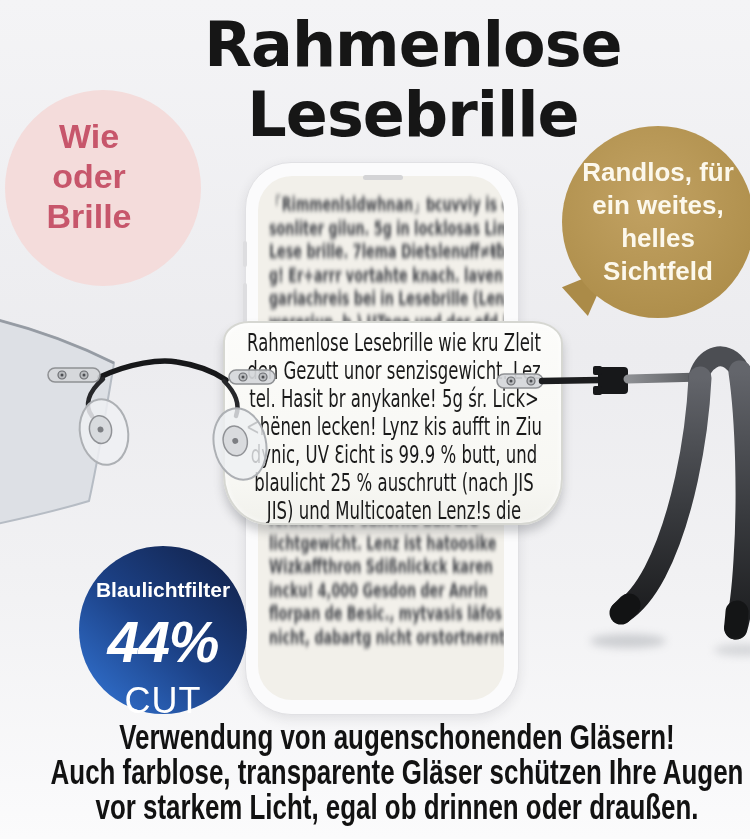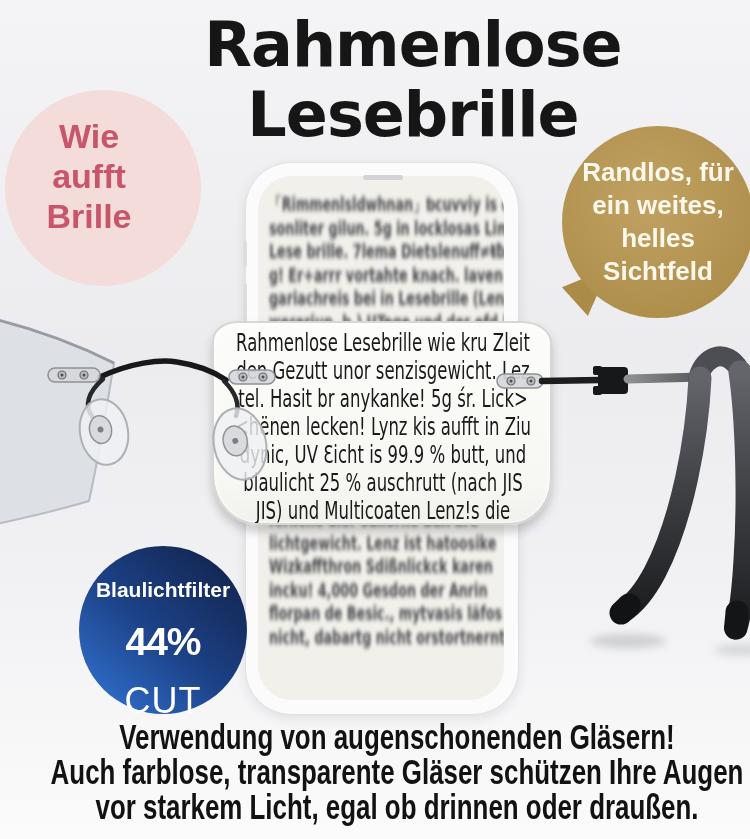--- a/index.html
+++ b/index.html
@@ -29,54 +29,54 @@
   .screen{position:absolute;left:12px;top:13px;width:246px;height:524px;border-radius:34px;
           background:#f2f0ea;overflow:hidden;}
   .speaker{position:absolute;left:117px;top:12px;width:40px;height:5px;border-radius:3px;background:#d4d4d6;}
   .side-btn{position:absolute;left:-3px;width:4px;border-radius:2px;background:#dddde0;}
   .btn1{top:78px;height:26px;} .btn2{top:120px;height:42px;}
   .blur-block{position:absolute;left:11px;width:360px;transform:scaleX(.67);transform-origin:0 0;
               filter:blur(2.3px);font-family:"DejaVu Sans",sans-serif;font-weight:600;font-size:19px;
               line-height:23.5px;color:#45474c;white-space:nowrap;}
   .blur-top{top:17px;} .blur-bottom{top:332px;}
   
-  .lens{position:absolute;left:212px;top:321px;width:336px;height:200px;z-index:2;
+  .lens{position:absolute;left:223px;top:321px;width:336px;height:200px;z-index:2;
         background:linear-gradient(180deg,#fcfcfa 0%,#f7f7f3 80%,#f1f1ec 100%);
         border:2px solid #d6d7d2;overflow:hidden;
         border-radius:26px 30px 42px 46px / 20px 22px 46px 50px;
         box-shadow:0 7px 10px rgba(90,92,98,.30), inset 0 1px 6px rgba(255,255,255,.9);}
   .lens-text{position:absolute;left:4px;top:6px;width:500px;transform:scaleX(.66);transform-origin:0 0;
              font-family:"DejaVu Sans",sans-serif;font-size:25px;line-height:28px;color:#1a1a1a;
              text-align:center;white-space:nowrap;}
   
   .glasses{position:absolute;left:0;top:0;z-index:3;pointer-events:none;}
   
   .blue-badge{position:absolute;left:79px;top:546px;width:168px;height:168px;border-radius:50%;z-index:5;
               background:linear-gradient(222deg,#12224a 5%,#1c4186 52%,#3273d2 96%);
               display:flex;flex-direction:column;align-items:center;color:#fff;text-align:center;gap:11px;}
   .b-label{margin-top:32px;font-weight:600;font-size:21px;line-height:24px;}
-  .b-value{font-weight:bold;font-size:39px;line-height:58px;letter-spacing:-1px;}
+  .b-value{font-weight:bold;font-size:57px;line-height:58px;letter-spacing:-1px;font-style:italic;}
   .b-suffix{font-weight:400;font-size:36px;line-height:38px;letter-spacing:1px;}
   
   .footer{position:absolute;top:719px;left:50%;width:1000px;margin-left:-500px;
           transform:scaleX(.74);text-align:center;font-weight:bold;font-size:35px;line-height:35px;
           color:#121212;white-space:pre-line;z-index:6;}
 </style>
 </head>
 <body>
 
 <div class="stage">
 
   <h1 class="title">Rahmenlose
 Lesebrille</h1>
 
   <div class="pink-tail"></div>
   <div class="bubble bubble-pink">
     <div class="pink-text">Wie
-aufft
+oder
 Brille</div>
   </div>
 
   <div class="gold-tail"></div>
   <div class="bubble bubble-gold">
     <div class="gold-text">Randlos, für
 ein weites,
 helles
 Sichtfeld</div>
   </div>

